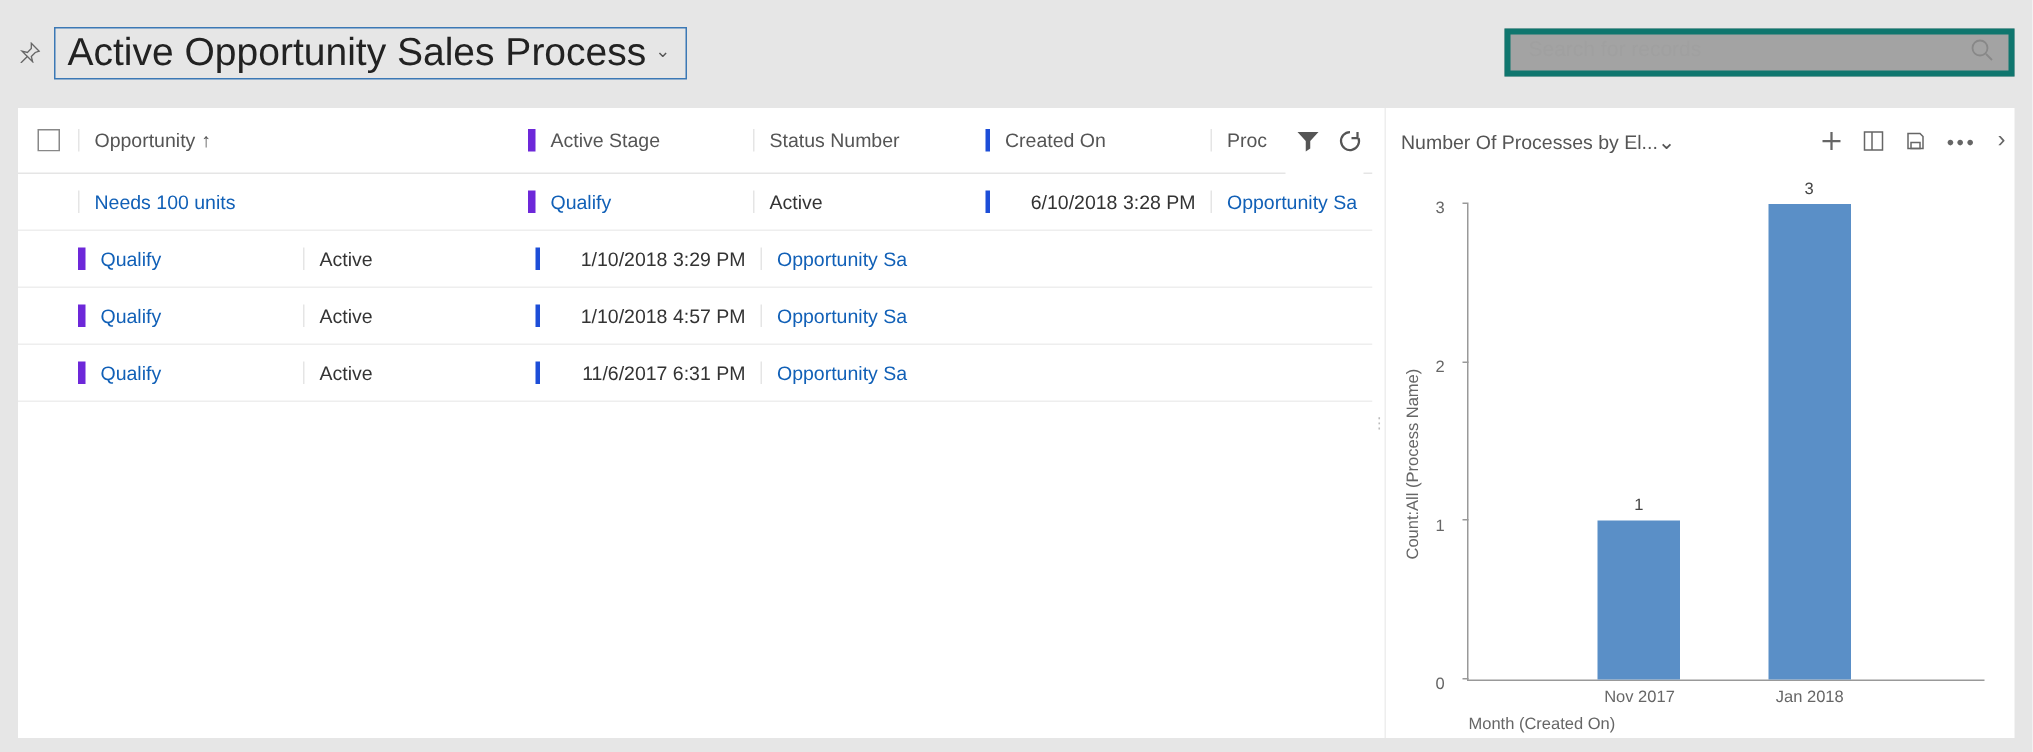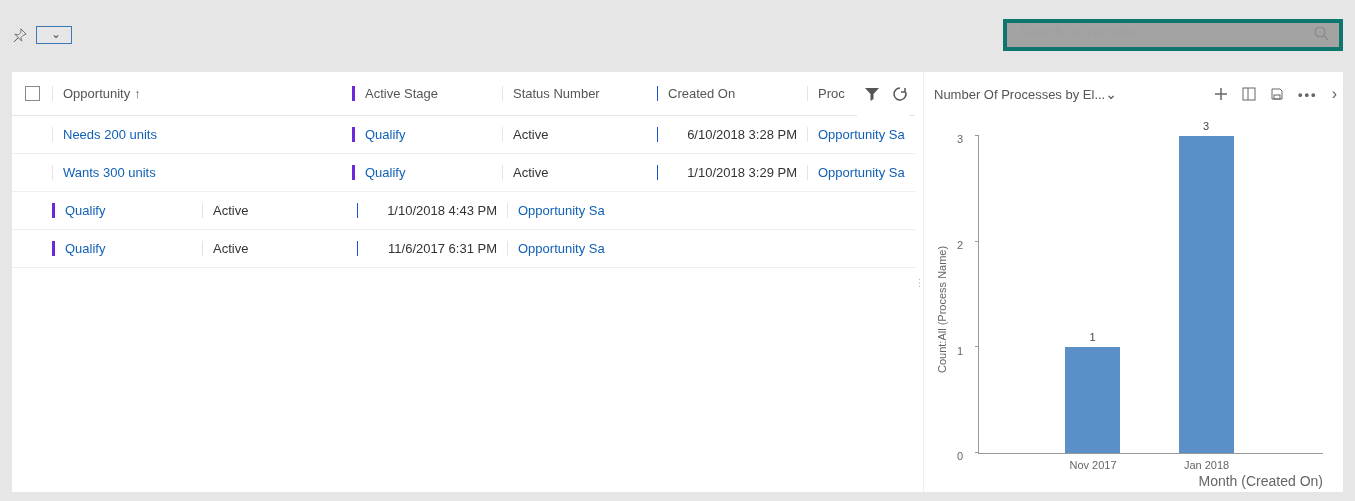--- a/index.html
+++ b/index.html
@@ -90,23 +90,23 @@
   .col {
     padding: 0 10px;
     display: flex;
     align-items: flex-start;
     font-size: 13px;
     white-space: nowrap;
     overflow: hidden;
   }
   .col-check { width: 40px; justify-content: center; }
   .col-opp { width: 300px; border-left: 1px solid #e5e5e5; }
-  .col-stage { width: 150px; border-left: 3px solid #6d28d9; }
+  .col-stage { width: 150px; border-left: 5px solid #6d28d9; }
   .col-status { width: 155px; border-left: 1px solid #e5e5e5; }
-  .col-created { width: 150px; border-left: 1px solid #1d4ed8; }
+  .col-created { width: 150px; border-left: 3px solid #1d4ed8; }
   .col-proc { flex: 1; border-left: 1px solid #e5e5e5; }
   .grid-header .col { color: #555; cursor: pointer; }
   .sort-arrow { margin-left: 4px; }
 
   .header-tools {
     position: absolute;
     right: 6px;
     top: 0;
     height: 44px;
     display: flex;
@@ -227,35 +227,36 @@
     bottom: -18px;
     font-size: 11px;
     color: #666;
     width: 80px;
     text-align: center;
   }
   .xaxis-label {
     position: absolute;
     bottom: -36px;
     left: 0; right: 0;
-    text-align: right;
-    font-size: 14px;
+    text-align: left;
+    font-size: 11px;
     color: #666;
   }
 </style>
 </head>
 <body>
 
 <div class="header">
   <div class="pin-icon">
     <svg width="14" height="14" viewBox="0 0 16 16">
         <path d="M9 1l6 6-3 1-3 3 1 4-4-4-5 5 5-5-4-4 4 1 3-3z" fill="none" stroke="currentColor" stroke-width="1"></path>
       </svg>
   </div>
   <div class="view-title-wrap">
+    <span class="view-title">Active Opportunity Sales Process</span>
     <span class="view-chevron">⌄</span>
   </div>
   <div class="header-spacer"></div>
   <div class="search-box">
     <input class="search-input" placeholder="Search for records" style="">
     <div class="search-btn">
       <svg width="16" height="16" viewBox="0 0 16 16">
           <circle cx="7" cy="7" r="5" fill="none" stroke="currentColor" stroke-width="1.2"></circle>
           <line x1="11" y1="11" x2="15" y2="15" stroke="currentColor" stroke-width="1.2"></line>
         </svg>
@@ -297,63 +298,60 @@
               <path d="M8 2a6 6 0 1 0 5.7 4.1" fill="none" stroke="currentColor" stroke-width="1.5"></path>
               <path d="M13 2v4h-4" fill="none" stroke="currentColor" stroke-width="1.5"></path>
             </svg>
         </div>
       </div>
     </div>
 
     <div class="grid-row">
       <div class="col col-check"></div>
       <div class="col col-opp">
-          <span class="link">Needs 200 units</span>
+          <span class="link">Needs 100 units</span>
         </div>
       <div class="col col-stage">
           <span class="link">Qualify</span>
         </div>
       <div class="col col-status">
           <span>Active</span>
         </div>
       <div class="col col-created txt-right">
           <span>6/10/2018 3:28 PM</span>
-        </div>
-      <div class="col col-proc">
-          <span class="link">Opportunity Sa</span>
-        </div>
-    </div>
-    <div class="grid-row">
-      <div class="col col-check"></div>
-      <div class="col col-opp">
-          <span class="link">Wants 300 units</span>
-        </div>
-      <div class="col col-stage">
-          <span class="link">Qualify</span>
-        </div>
-      <div class="col col-status">
-          <span>Active</span>
-        </div>
-      <div class="col col-created txt-right">
-          <span>1/10/2018 3:29 PM</span>
         </div>
       <div class="col col-proc">
           <span class="link">Opportunity Sa</span>
         </div>
     </div>
     <div class="grid-row">
       <div class="col col-check"></div>
       <div class="col col-stage">
           <span class="link">Qualify</span>
         </div>
       <div class="col col-status">
           <span>Active</span>
         </div>
       <div class="col col-created txt-right">
-          <span>1/10/2018 4:43 PM</span>
+          <span>1/10/2018 3:29 PM</span>
+        </div>
+      <div class="col col-proc">
+          <span class="link">Opportunity Sa</span>
+        </div>
+    </div>
+    <div class="grid-row">
+      <div class="col col-check"></div>
+      <div class="col col-stage">
+          <span class="link">Qualify</span>
+        </div>
+      <div class="col col-status">
+          <span>Active</span>
+        </div>
+      <div class="col col-created txt-right">
+          <span>1/10/2018 4:57 PM</span>
         </div>
       <div class="col col-proc">
           <span class="link">Opportunity Sa</span>
         </div>
     </div>
     <div class="grid-row">
       <div class="col col-check"></div>
       <div class="col col-stage">
           <span class="link">Qualify</span>
         </div>

